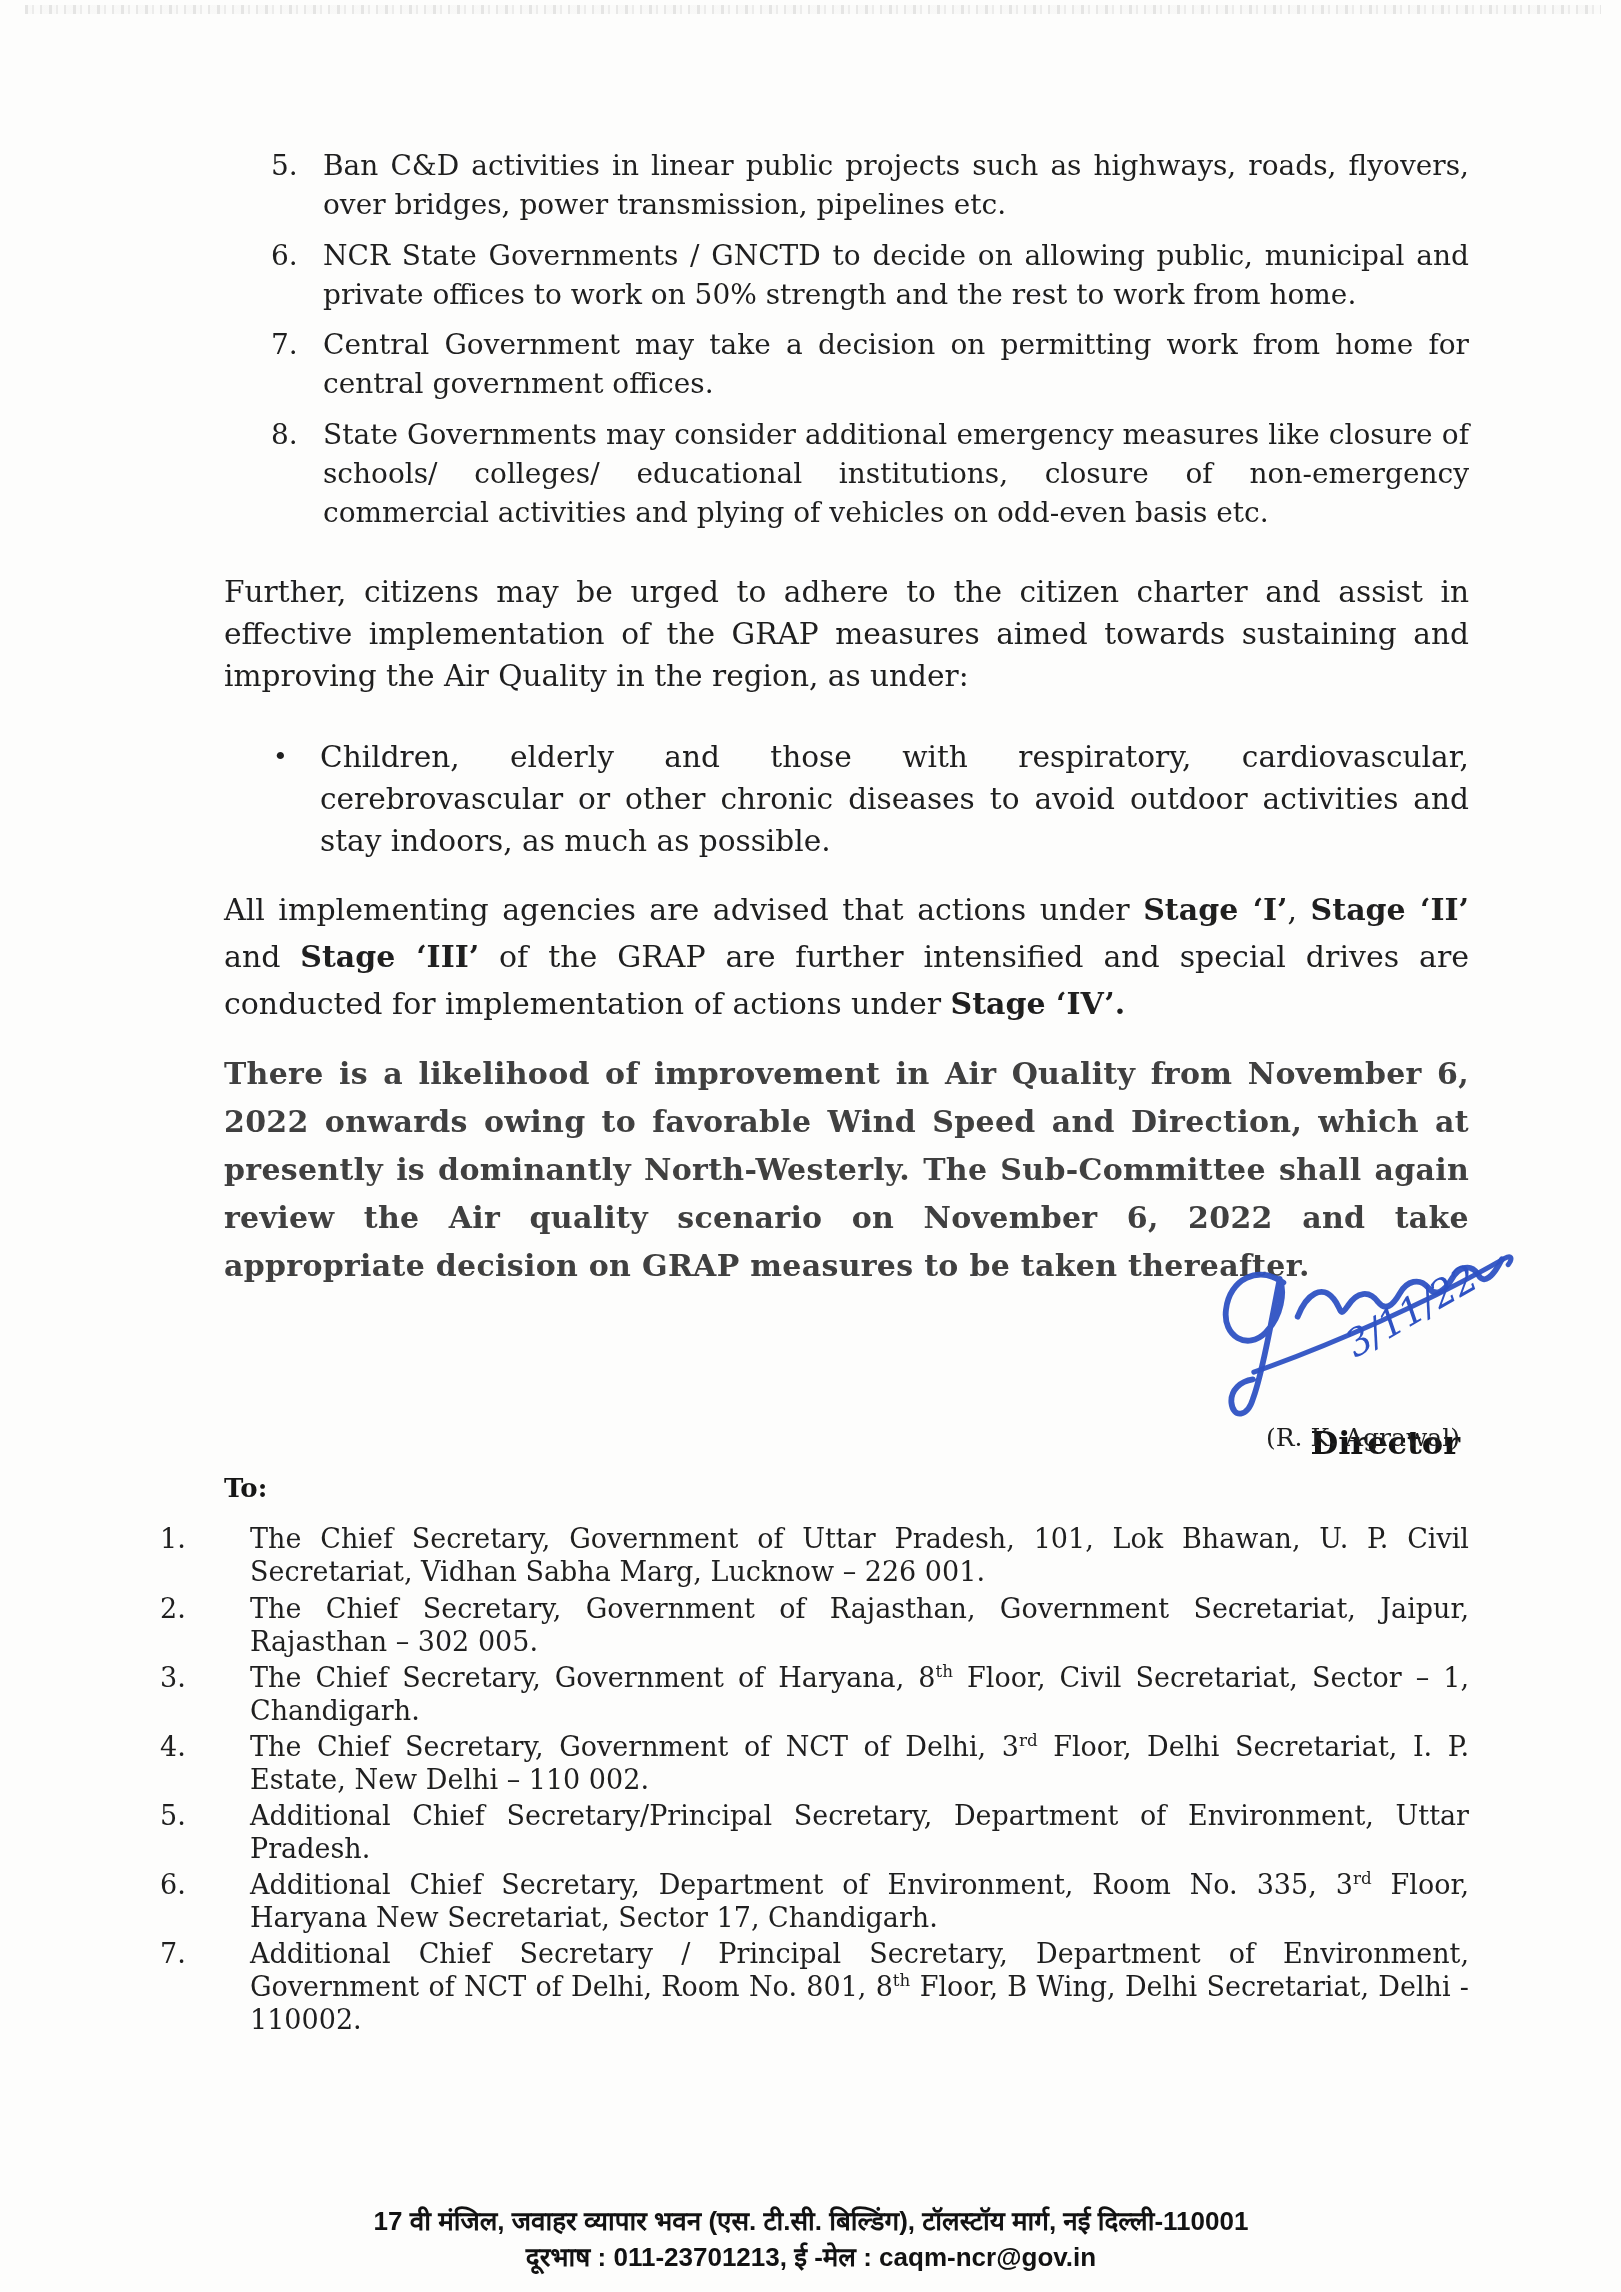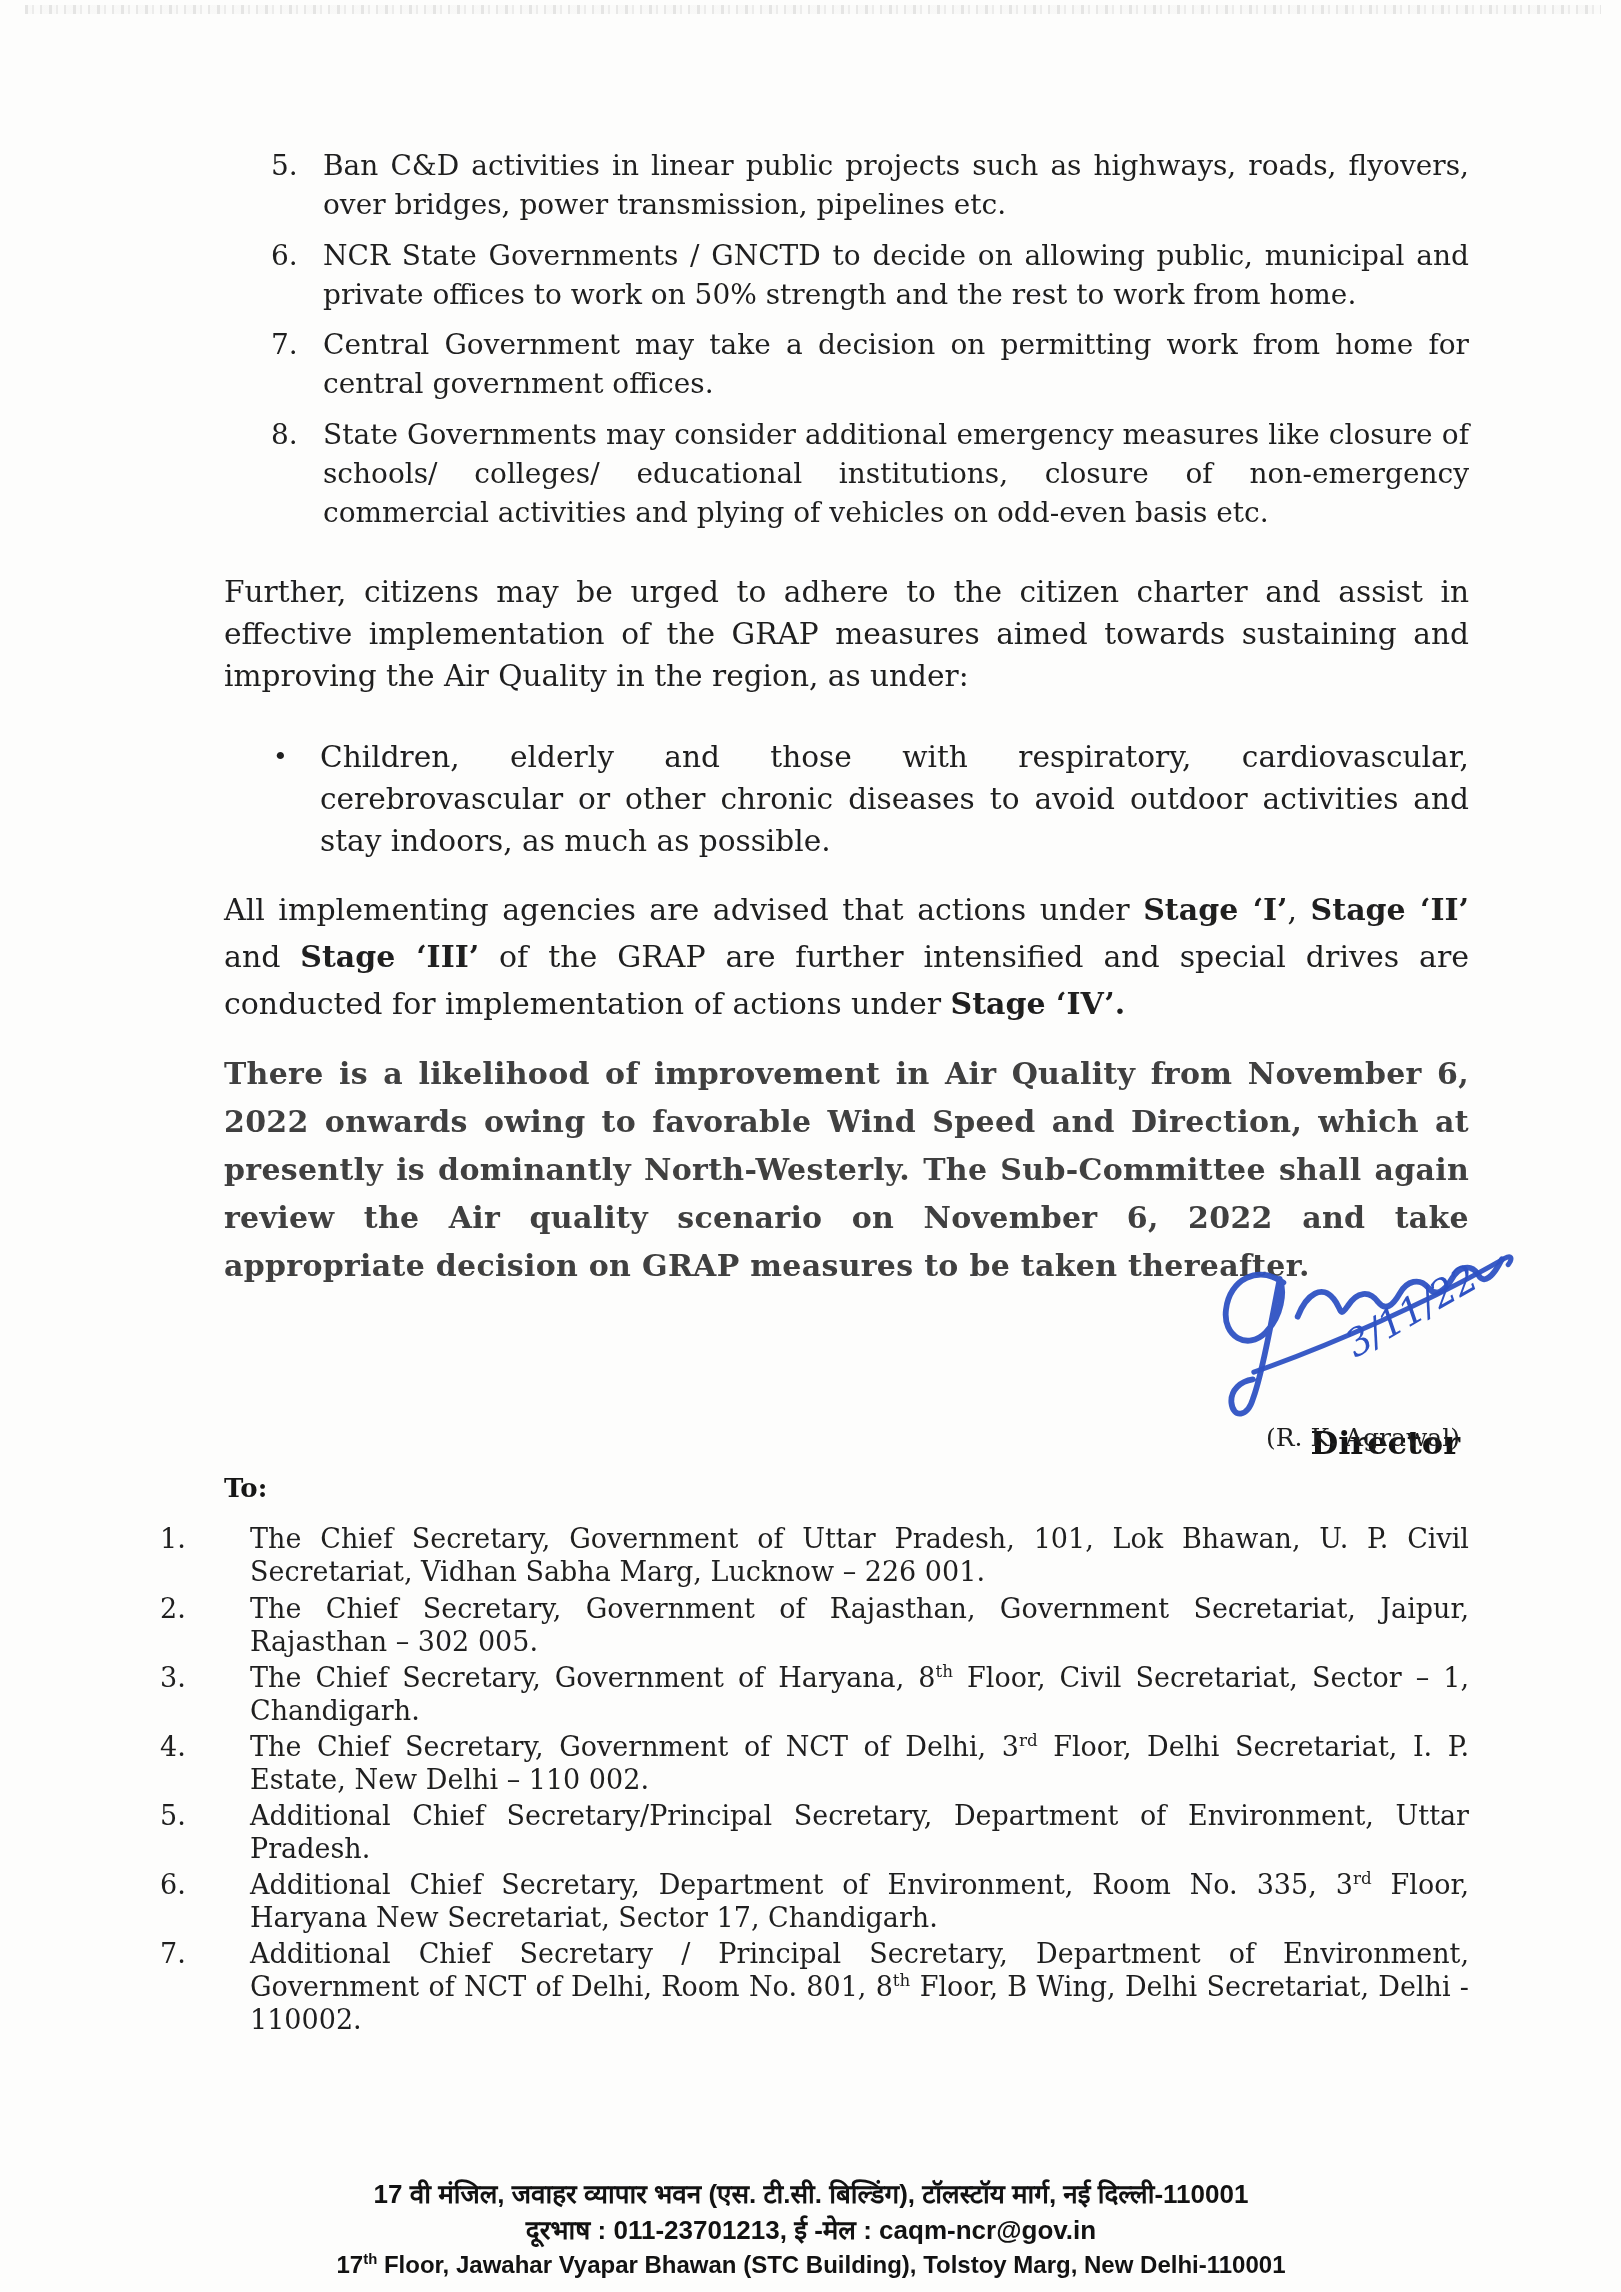--- a/index.html
+++ b/index.html
@@ -58,21 +58,21 @@
 
   .to-list{margin-top:16px;}
   .to-item{display:flex;margin-bottom:3.1px;font-size:27px;line-height:33px;}
   .to-num{flex:0 0 90px;margin-left:-64px;}
   .to-text{flex:1;text-align:justify;}
 
   sup{font-size:.62em;line-height:0;vertical-align:super;}
 
   
   .footer{
-    position:absolute;left:0;right:0;bottom:12px;
+    position:absolute;left:0;right:0;bottom:18px;
     text-align:center;font-family:"Liberation Sans",sans-serif;
     font-weight:700;color:#121212;
   }
   .f-hi{font-size:26px;line-height:36px;}
   .f-en{font-size:24px;line-height:33px;}
 </style>
 </head>
 <body>
 
 <div class="page">
@@ -152,16 +152,15 @@
         <span class="to-num">7.</span>
         <span class="to-text"><span>Additional Chief Secretary / Principal Secretary, Department of Environment, Government of NCT of Delhi, Room No. 801, 8</span><sup>th</sup><span> Floor, B Wing, Delhi Secretariat, Delhi - 110002.</span></span>
       </div>
     </div>
 
   </div>
 
   <div class="footer">
     <div class="f-hi">17 वी मंजिल, जवाहर व्यापार भवन (एस. टी.सी. बिल्डिंग), टॉलस्टॉय मार्ग, नई दिल्ली-110001</div>
     <div class="f-hi">दूरभाष : 011-23701213, ई -मेल : caqm-ncr@gov.in</div>
-    <div class="f-en"><span>17</span><sup>th</sup><span> Floor, Jawahar Vyapar Bhawan (STC Building), Tolstoy Marg, New Delhi-110001</span></div>
   </div>
 </div>
 
 
 </body></html>

